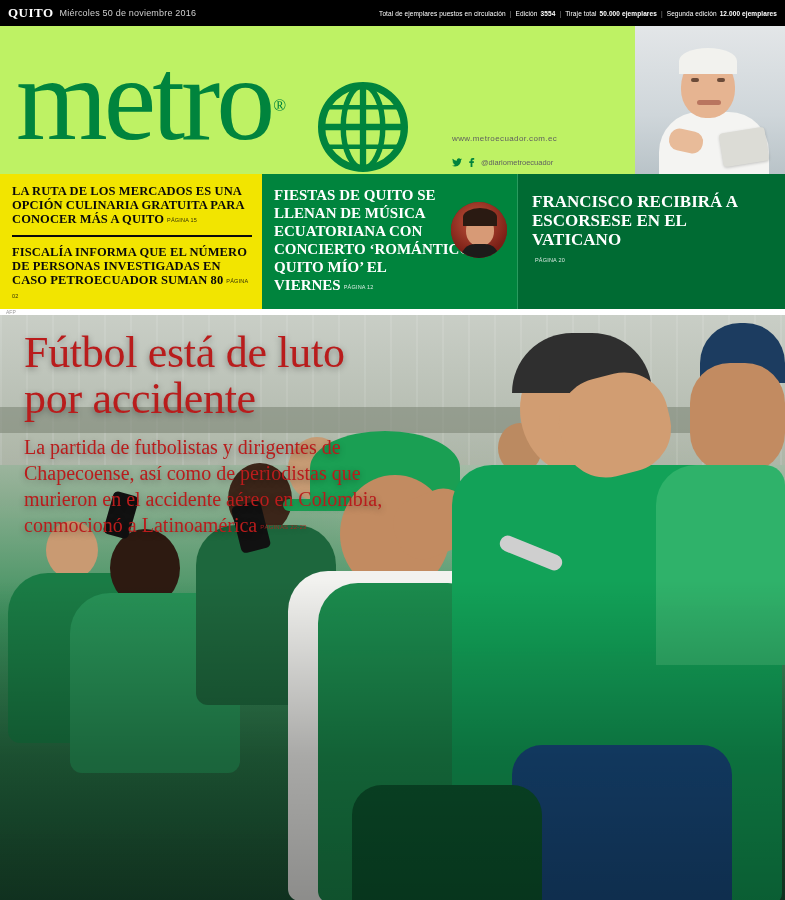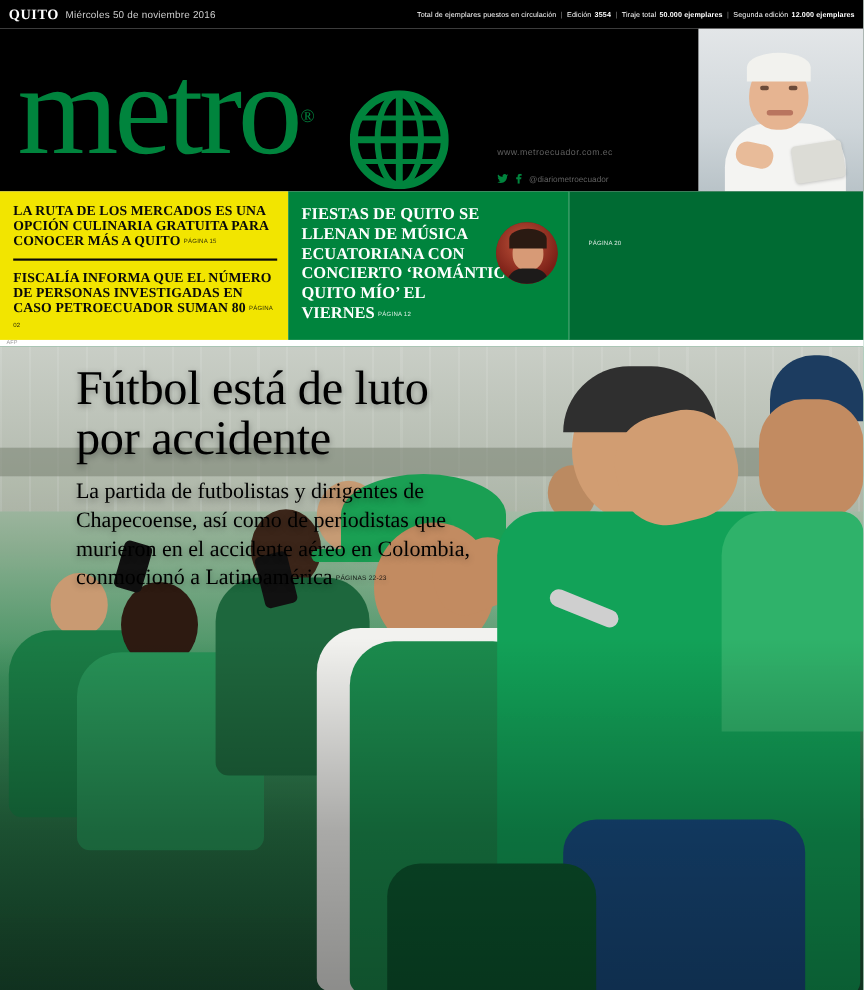--- a/index.html
+++ b/index.html
@@ -59,21 +59,21 @@
     color: #888;
   }
   .topbar .right .hl { color: #ffffff; font-weight: bold; }
 
   
   .masthead {
     position: absolute;
     left: 0; top: 26px;
     width: 785px;
     height: 148px;
-    background: #000000;
+    background: #bef264;
     overflow: hidden;
   }
   .logo {
     position: absolute;
     left: 16px; top: 22px;
     font-family: "Liberation Serif", serif;
     font-size: 118px;
     line-height: 104px;
     color: #00843d;
     letter-spacing: -4px;
@@ -259,24 +259,23 @@
     border-radius: 12px;
     background: #1f9d55;
   }
 
   
   .hl-overlay {
     position: absolute;
     left: 24px;
     top: 330px;
     width: 470px;
-    color: #000000;
+    color: #b91c1c;
     text-shadow: 0 2px 6px rgba(0,0,0,0.35);
     pointer-events: none;
-    margin-left: 45px;
   }
   .hl-main {
     font-family: "Liberation Serif", serif;
     font-size: 44px;
     line-height: 46px;
     font-weight: normal;
     letter-spacing: -0.3px;
   }
   .hl-sub {
     font-family: "Liberation Serif", serif;
@@ -373,21 +372,21 @@
       <div class="t-circle">
         <div style="position:absolute;inset:0;background:radial-gradient(circle at 45% 35%, #c2553c, #7a1f16 70%);"></div>
         <div style="position:absolute;left:15px;top:12px;width:28px;height:32px;background:#d79a76;border-radius:50% 50% 45% 45%;"></div>
         <div style="position:absolute;left:12px;top:6px;width:34px;height:18px;background:#2a1a12;border-radius:50% 50% 0 0;"></div>
         <div style="position:absolute;left:10px;top:42px;width:38px;height:18px;background:#1d1b1a;border-radius:14px 14px 0 0;"></div>
       </div>
     </div>
 
     <div class="t-col t-dark">
       <div class="hl">
-        <br>
+        <span>FRANCISCO RECIBIRÁ A ESCORSESE EN EL VATICANO</span><br>
         <span class="pg">PÁGINA 20</span>
       </div>
     </div>
   </div>
 
   <div class="ph-tick">AFP</div>
 
   <div class="photo-wrap">
     <div class="photo">
       <div class="wall"></div>

